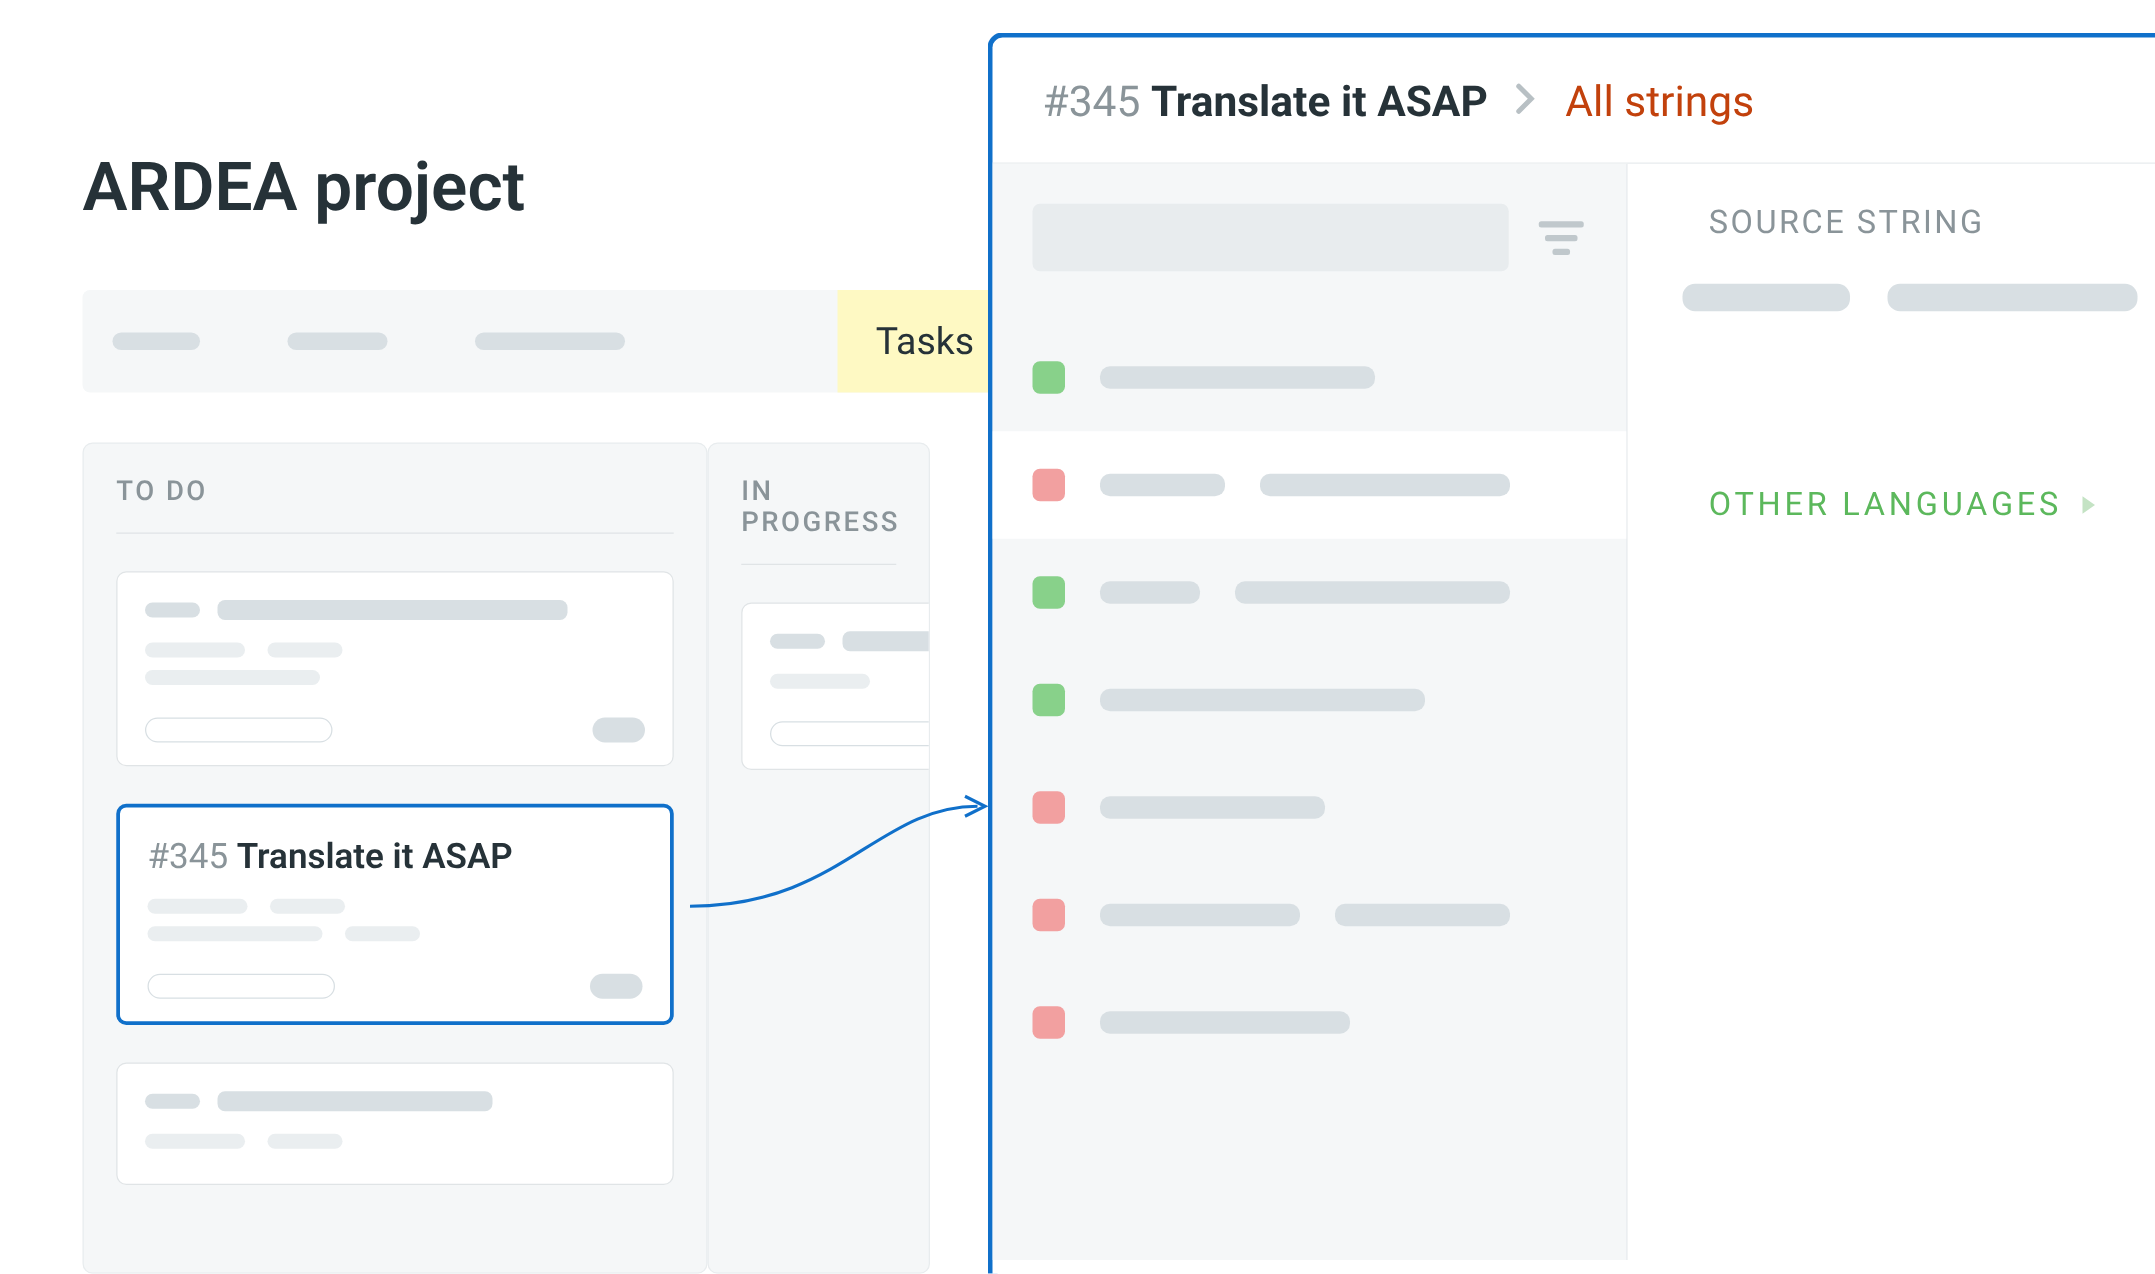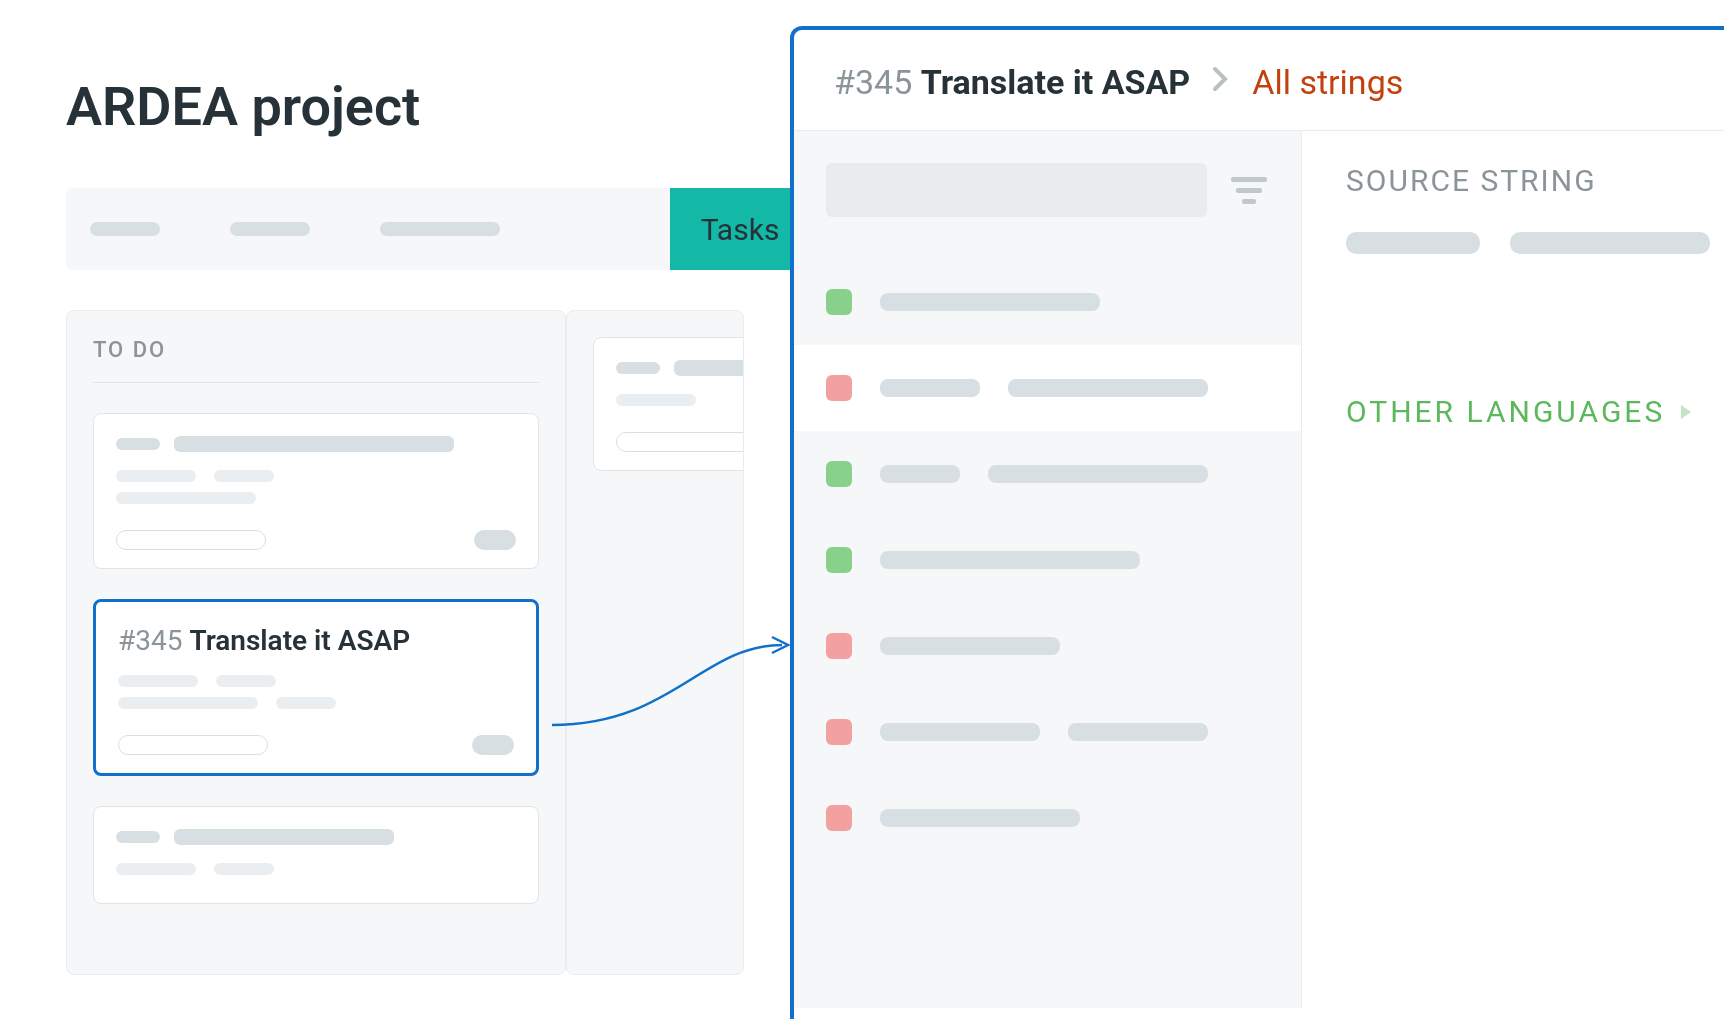--- a/index.html
+++ b/index.html
@@ -1,26 +1,26 @@
 <!DOCTYPE html>
 <html><head>
   <meta charset="utf-8">
   <style>
     * { margin: 0; padding: 0; box-sizing: border-box; font-family: -apple-system, BlinkMacSystemFont, 'Segoe UI', Roboto, sans-serif; }
     body { background: #fff; overflow: hidden; width: 1724px; height: 1019px; position: relative; }
     
-    .left-panel { position: absolute; left: 0; top: 0; width: 788px; padding: 75px 0 0 66px; }
+    .left-panel { position: absolute; left: 0; top: 0; width: 788px; padding: 119px 0 0 66px; }
     .project-title { font-size: 54px; font-weight: 600; color: #263238; margin-bottom: 50px; }
     
     .tabs-bar { background: #f5f7f8; border-radius: 6px; display: flex; align-items: center; padding: 18px 24px; gap: 70px; height: 82px; width: 744px; position: relative; }
     .tab-placeholder { background: #d8dfe3; border-radius: 8px; height: 14px; }
     .tab-placeholder.w1 { width: 70px; }
     .tab-placeholder.w2 { width: 80px; }
     .tab-placeholder.w3 { width: 120px; }
-    .tab-active { position: absolute; right: 0; top: 0; bottom: 0; width: 140px; background: #14b8a6; border-radius: 0 6px 6px 0; display: flex; align-items: center; justify-content: center; font-size: 30px; color: #263238; font-weight: 400; }
+    .tab-active { position: absolute; right: 0; top: 0; bottom: 0; width: 140px; background: #fef9c3; border-radius: 0 6px 6px 0; display: flex; align-items: center; justify-content: center; font-size: 30px; color: #263238; font-weight: 400; }
     
     .columns { display: flex; margin-top: 40px; }
     .kanban-col { background: #f5f7f8; border: 1px solid #e8ecee; border-radius: 8px; padding: 26px 26px 40px 26px; width: 500px; }
     .kanban-col.narrow { width: 178px; overflow: hidden; }
     .kanban-header { font-size: 22px; font-weight: 500; color: #8a9499; letter-spacing: 2px; padding-bottom: 20px; border-bottom: 1px solid #e0e4e6; margin-bottom: 30px; }
     
     .card { background: #fff; border: 1px solid #e0e4e6; border-radius: 8px; padding: 22px 22px 18px 22px; margin-bottom: 30px; }
     .card.selected { border: 3px solid #1070ca; }
     .card-title-row { display: flex; align-items: center; gap: 14px; margin-bottom: 18px; }
     .card-dot { width: 44px; height: 12px; background: #d8dfe3; border-radius: 6px; }
@@ -56,21 +56,21 @@
     
     .string-row { display: flex; align-items: center; gap: 28px; padding: 30px 0; }
     .string-row.active { background: #fff; margin: 0 -32px; padding: 30px 32px; }
     .status-sq { width: 26px; height: 26px; border-radius: 6px; flex-shrink: 0; }
     .status-sq.green { background: #88d18a; }
     .status-sq.red { background: #f2a0a0; }
     .string-bar { background: #d8dfe3; border-radius: 8px; height: 18px; }
     .string-bars { display: flex; gap: 28px; flex: 1; }
     
     .detail-col { flex: 1; padding: 32px 0 0 44px; }
-    .detail-section-label { font-size: 30px; font-weight: 400; color: #8a9499; letter-spacing: 2px; margin-bottom: 34px; }
+    .detail-section-label { font-size: 26px; font-weight: 400; color: #8a9499; letter-spacing: 2px; margin-bottom: 34px; margin-left: 21px; }
     .detail-section-label.green { color: #5cb85c; letter-spacing: 3px; }
     .detail-bars-row { display: flex; gap: 30px; margin-bottom: 140px; }
     .detail-bar { background: #d8dfe3; border-radius: 10px; height: 22px; }
     
     .suggestion-block { margin-bottom: 40px; }
     .suggestion-row { display: flex; align-items: flex-start; gap: 26px; margin-top: 30px; }
     .avatar-circle { width: 72px; height: 72px; background: #eaeef0; border-radius: 50%; display: flex; align-items: center; justify-content: center; flex-shrink: 0; }
     .avatar-inner { width: 44px; height: 44px; border: 4px solid #c0c8cc; border-radius: 50%; position: relative; }
     .avatar-inner::before { content: ''; position: absolute; top: 4px; left: 50%; transform: translateX(-50%); width: 14px; height: 14px; background: #c0c8cc; border-radius: 50%; }
     .avatar-inner::after { content: ''; position: absolute; bottom: -2px; left: 50%; transform: translateX(-50%); width: 26px; height: 16px; background: #c0c8cc; border-radius: 14px 14px 0 0; }
@@ -141,20 +141,21 @@
           <div class="card-bar" style="width: 220px;"></div>
         </div>
         <div class="card-meta-row">
           <div class="meta-pill" style="width: 80px;"></div>
           <div class="meta-pill" style="width: 60px;"></div>
         </div>
       </div>
     </div>
 
     <div class="kanban-col narrow">
+      <div class="kanban-header">IN PROGRESS</div>
       <div class="card" style="width: 440px;">
         <div class="card-title-row">
           <div class="card-dot"></div>
           <div class="card-bar" style="width: 180px;"></div>
         </div>
         <div class="card-meta-row">
           <div class="meta-pill" style="width: 80px;"></div>
         </div>
         <div class="card-footer">
           <div class="outline-pill"></div>

